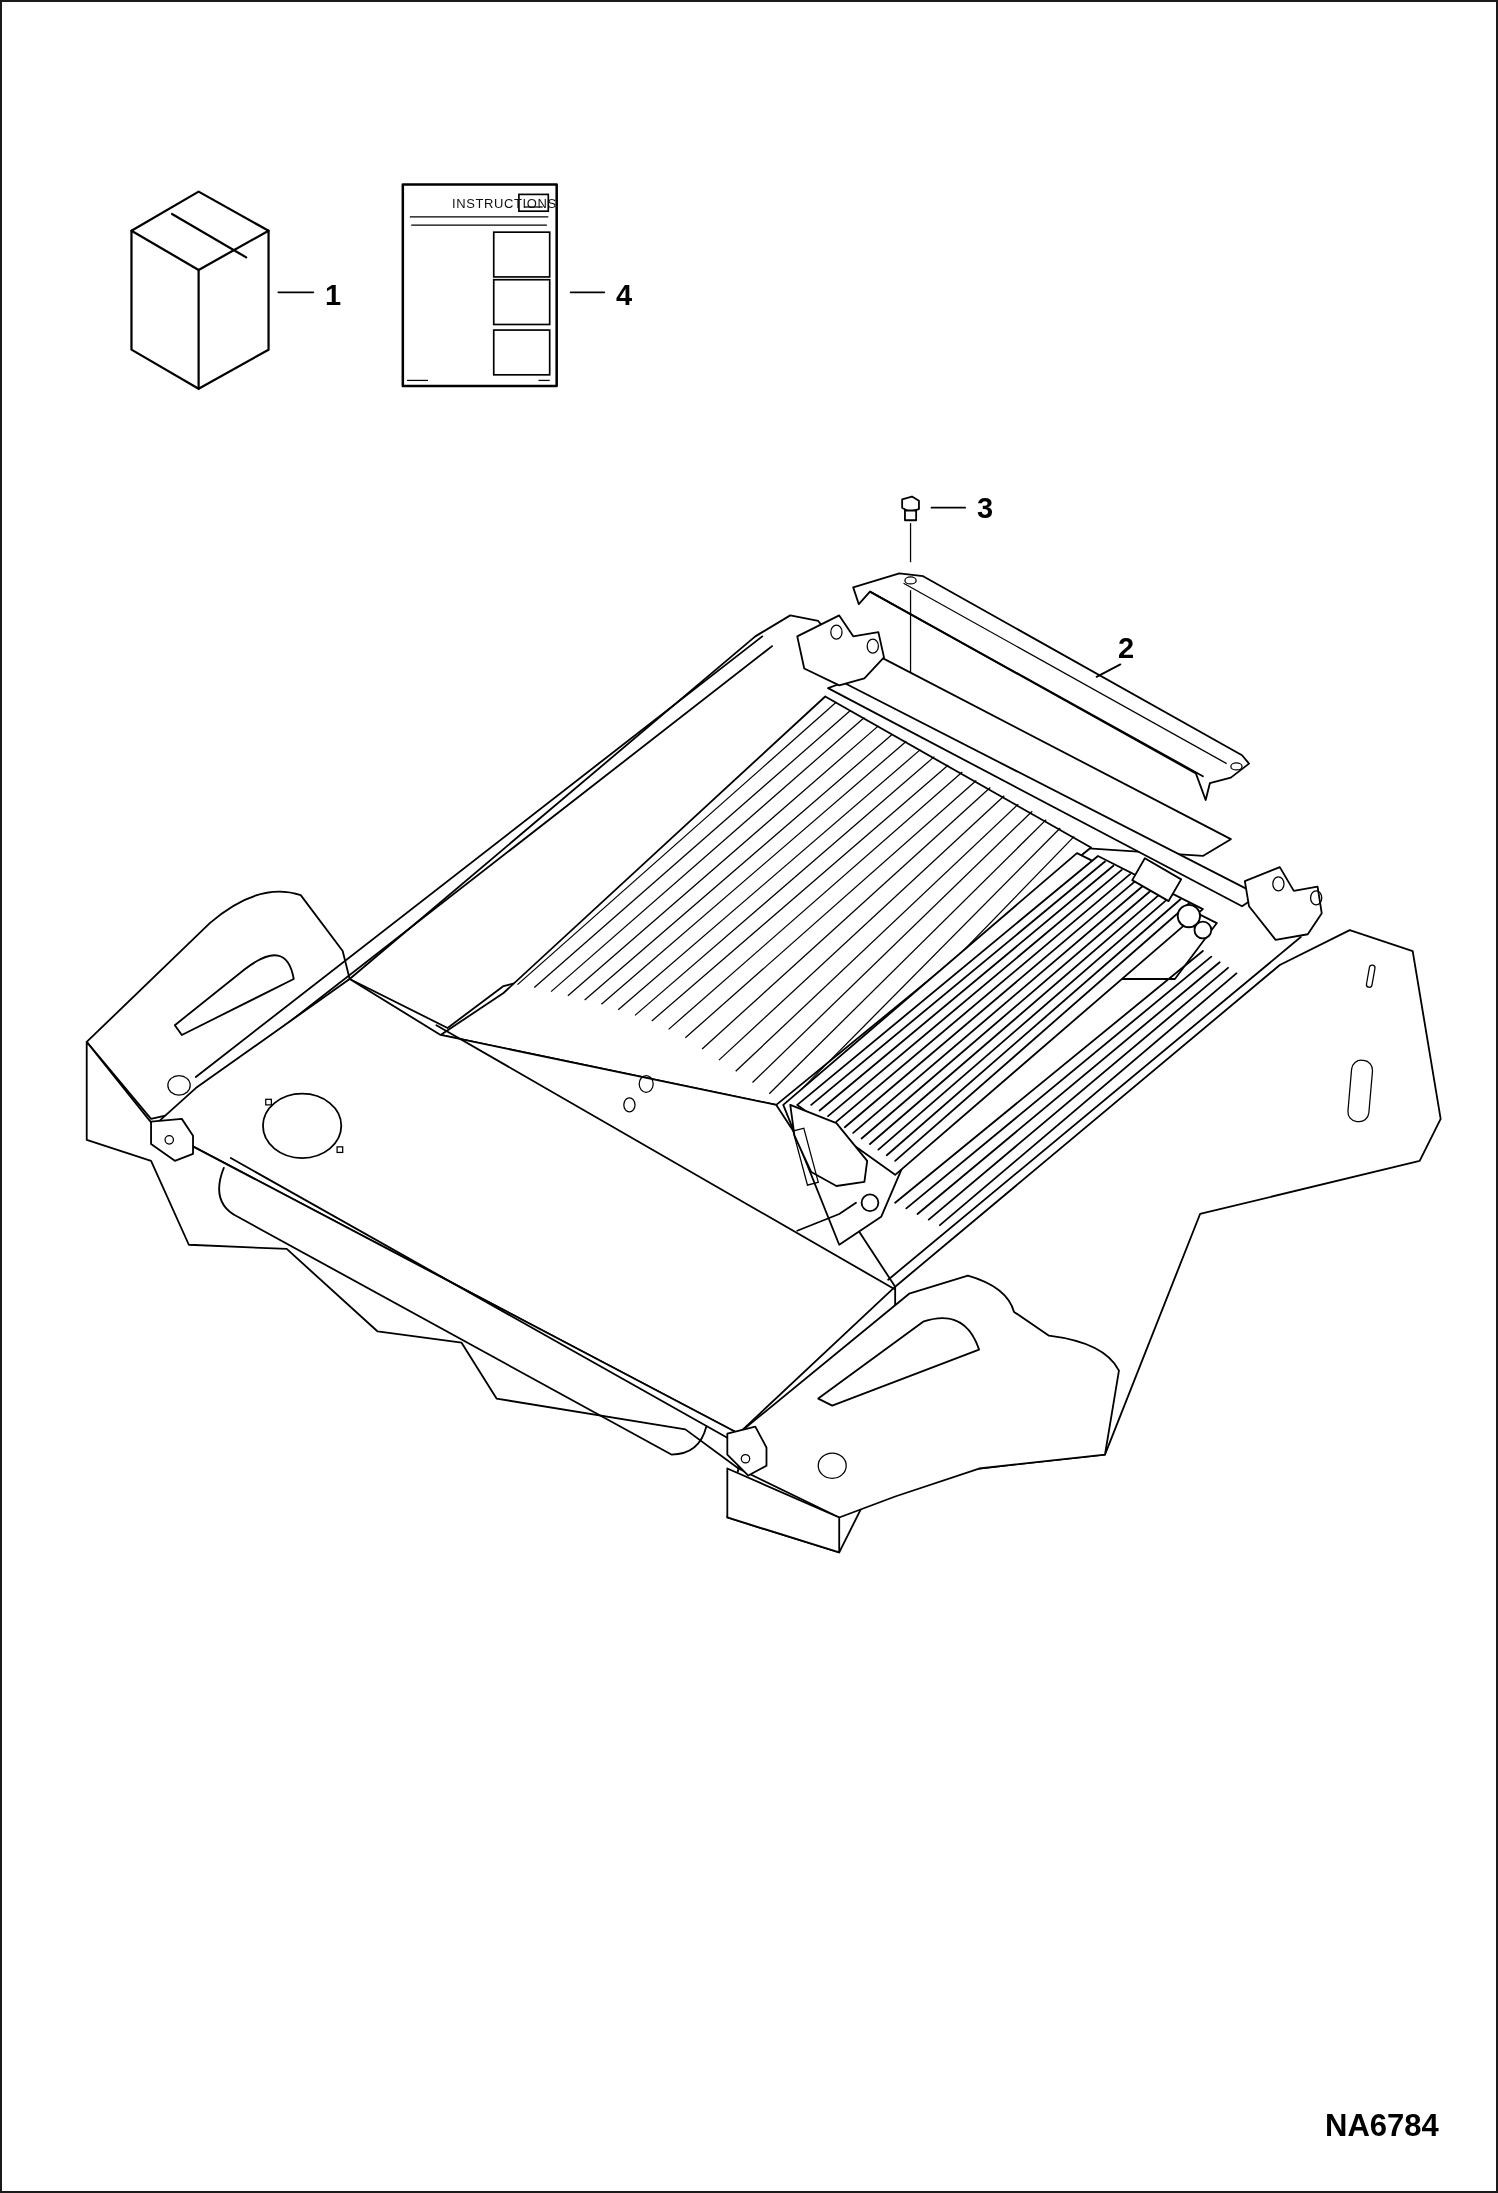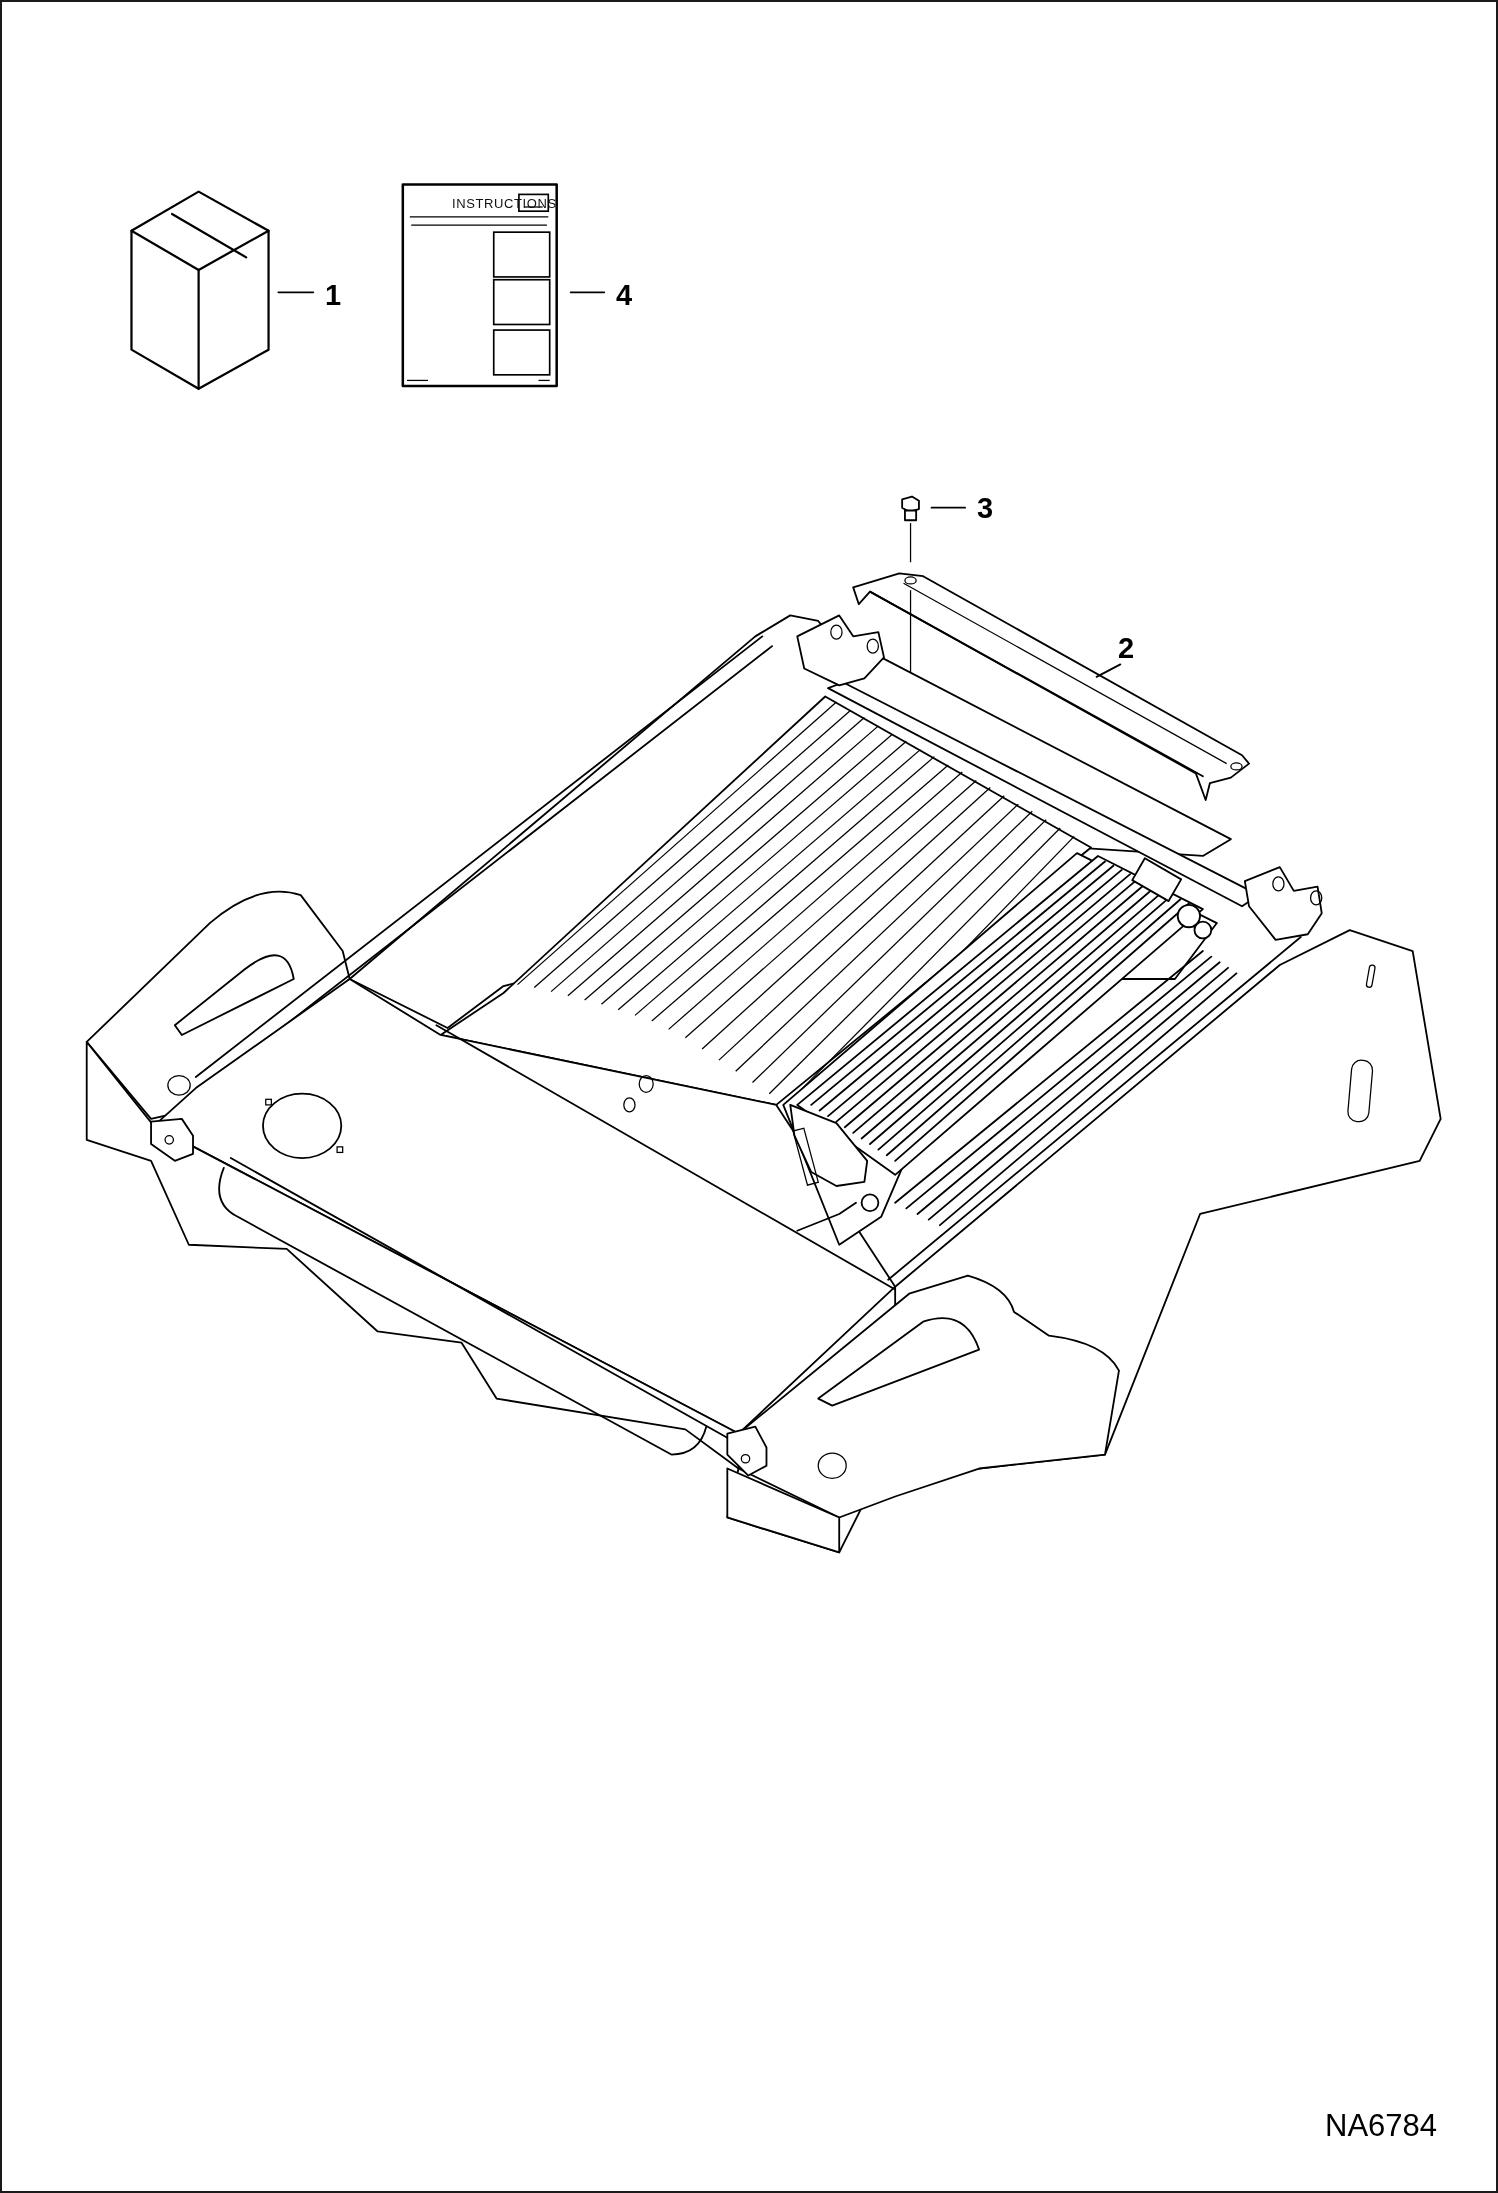--- a/index.html
+++ b/index.html
@@ -1,20 +1,20 @@
 <!DOCTYPE html>
 <html><head>
 <meta charset="utf-8">
 <style>
   html, body { margin: 0; padding: 0; background: #ffffff; }
   body { width: 1498px; height: 2193px; position: relative; overflow: hidden; font-family: "Liberation Sans", sans-serif; }
   .page { position: absolute; left: 0; top: 0; width: 1494px; height: 2189px; border: 2px solid #1a1a1a; background: #fff; }
   svg.drawing { position: absolute; left: 0; top: 0; width: 1498px; height: 2193px; }
   .callout { position: absolute; font-family: "Liberation Sans", sans-serif; font-weight: bold; font-size: 29px; color: #000; line-height: 1; }
-  .figure-id { position: absolute; font-family: "Liberation Sans", sans-serif; font-size: 31px; color: #000; line-height: 1; }
+  .figure-id { position: absolute; font-family: "Liberation Sans", sans-serif; font-size: 31px; color: #000; line-height: 1; font-weight: bold; }
   .instr-title { position: absolute; font-family: "Liberation Sans", sans-serif; font-size: 13px; color: #111; letter-spacing: 0.6px; line-height: 1; }
   .ln { fill: none; stroke: #000; stroke-width: 1.3; stroke-linejoin: round; stroke-linecap: round; }
   .thin { fill: none; stroke: #000; stroke-width: 0.9; }
   .fill-w { fill: #fff; stroke: #000; stroke-width: 1.3; stroke-linejoin: round; }
 </style>
 </head>
 <body>
 
 <div class="page"></div>
 

